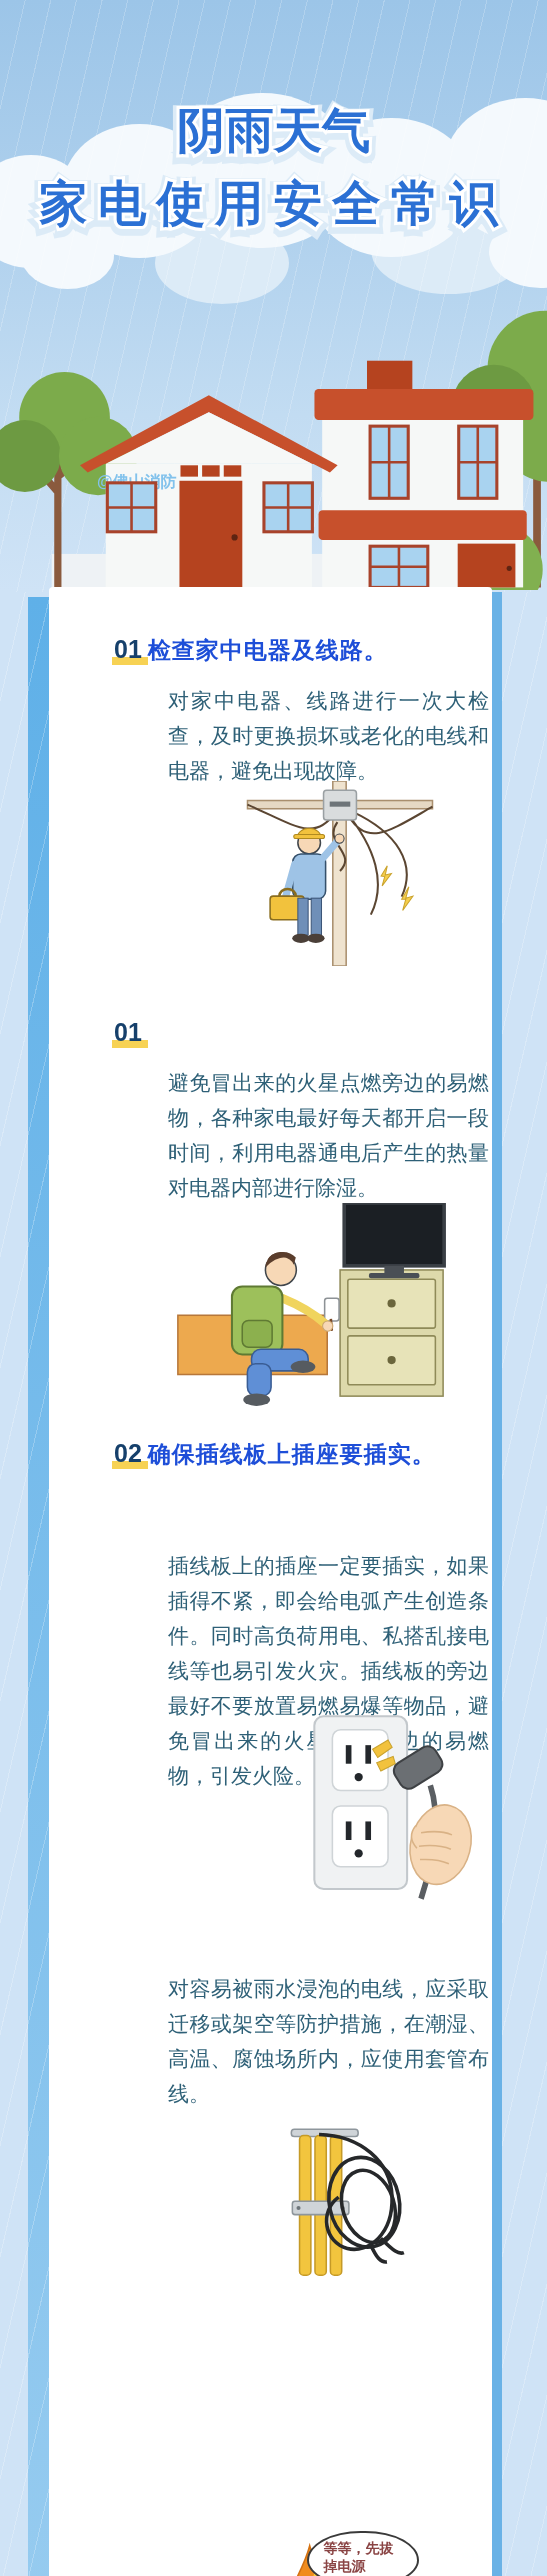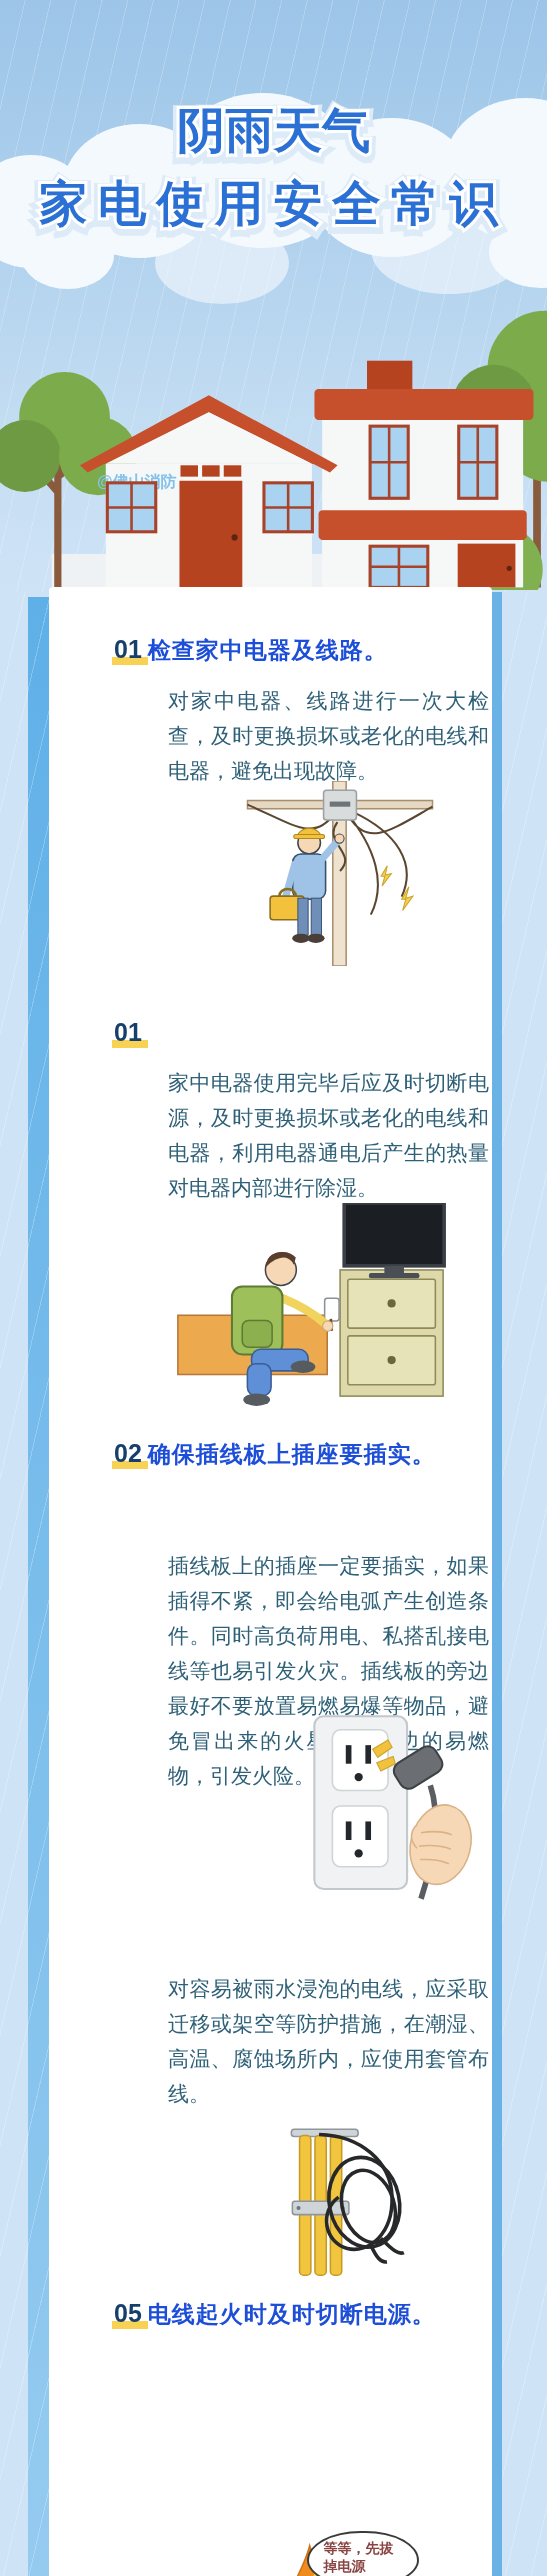--- a/index.html
+++ b/index.html
@@ -156,21 +156,21 @@
       <rect x="128" y="228" width="20" height="72" fill="#6f8fb8" stroke="#3c5578" stroke-width="2"></rect>
       <rect x="154" y="228" width="20" height="72" fill="#6f8fb8" stroke="#3c5578" stroke-width="2"></rect>
       <ellipse cx="134" cy="306" rx="17" ry="9" fill="#4a3f38"></ellipse>
       <ellipse cx="163" cy="306" rx="17" ry="9" fill="#4a3f38"></ellipse>
     </g>
   </svg>
 
   <div class="sec-head s2h">
     <span class="sec-num">01</span>
   </div>
-  <p class="sec-body s2b">家中电器使用完毕后应及时切断电源，及时更换损坏或老化的电线和电器，利用电器通电后产生的热量对电器内部进行除湿。</p>
+  <p class="sec-body s2b">避免冒出来的火星点燃旁边的易燃物，各种家电最好每天都开启一段时间，利用电器通电后产生的热量对电器内部进行除湿。</p>
   <svg class="illus" style="left:170px;top:1203px;" width="299" height="206" viewBox="0 0 580 400">
     <rect x="15" y="218" width="290" height="115" fill="#eda94e" stroke="#b7773a" stroke-width="3"></rect>
     <g>
       <rect x="330" y="130" width="200" height="245" fill="#ddd9ab" stroke="#8f8a58" stroke-width="3"></rect>
       <rect x="345" y="148" width="170" height="95" rx="4" fill="#e7e3b8" stroke="#8f8a58" stroke-width="3"></rect>
       <rect x="345" y="258" width="170" height="95" rx="4" fill="#e7e3b8" stroke="#8f8a58" stroke-width="3"></rect>
       <circle cx="430" cy="195" r="8" fill="#6b663c"></circle>
       <circle cx="430" cy="305" r="8" fill="#6b663c"></circle>
     </g>
     <g>
@@ -239,24 +239,20 @@
     <circle cx="110" cy="161" r="4" fill="#6e767c"></circle>
       <circle cx="196" cy="161" r="4" fill="#6e767c"></circle>
     <g fill="none" stroke="#26282a" stroke-width="7">
       <path d="M150,18 C230,20 290,70 292,140 C294,212 246,250 205,240 C160,228 150,168 188,140"></path>
       <ellipse cx="238" cy="150" rx="68" ry="88" transform="rotate(-12 238 150)"></ellipse>
       <ellipse cx="246" cy="158" rx="50" ry="72" transform="rotate(-18 246 158)"></ellipse>
       <path d="M270,220 C295,245 305,252 315,248 M250,232 C262,258 270,268 282,266"></path>
     </g>
   </svg>
 
-  <div class="sec-head s5h">
-    <span class="sec-num">05</span>
-    <h3 class="sec-title">电线起火时及时切断电源。</h3>
-  </div>
   <div class="bubble">等等，先拔掉电源</div>
   <svg class="illus" style="left:155px;top:2524px;" width="330" height="222" viewBox="0 0 640 430">
     <polygon points="415,98 462,104 500,200" fill="#ffffff" stroke="#3a3a3a" stroke-width="4"></polygon>
     <g>
       <rect x="195" y="258" width="252" height="16" rx="6" fill="#e9b568" stroke="#a06a2c" stroke-width="3"></rect>
       <rect x="215" y="274" width="212" height="118" fill="#e2a852" stroke="#a06a2c" stroke-width="3"></rect>
       <rect x="232" y="288" width="110" height="40" rx="5" fill="#f0c27e" stroke="#a06a2c" stroke-width="3"></rect>
       <rect x="232" y="338" width="110" height="40" rx="5" fill="#f0c27e" stroke="#a06a2c" stroke-width="3"></rect>
       <rect x="356" y="288" width="56" height="90" rx="5" fill="#f0c27e" stroke="#a06a2c" stroke-width="3"></rect>
     </g>

